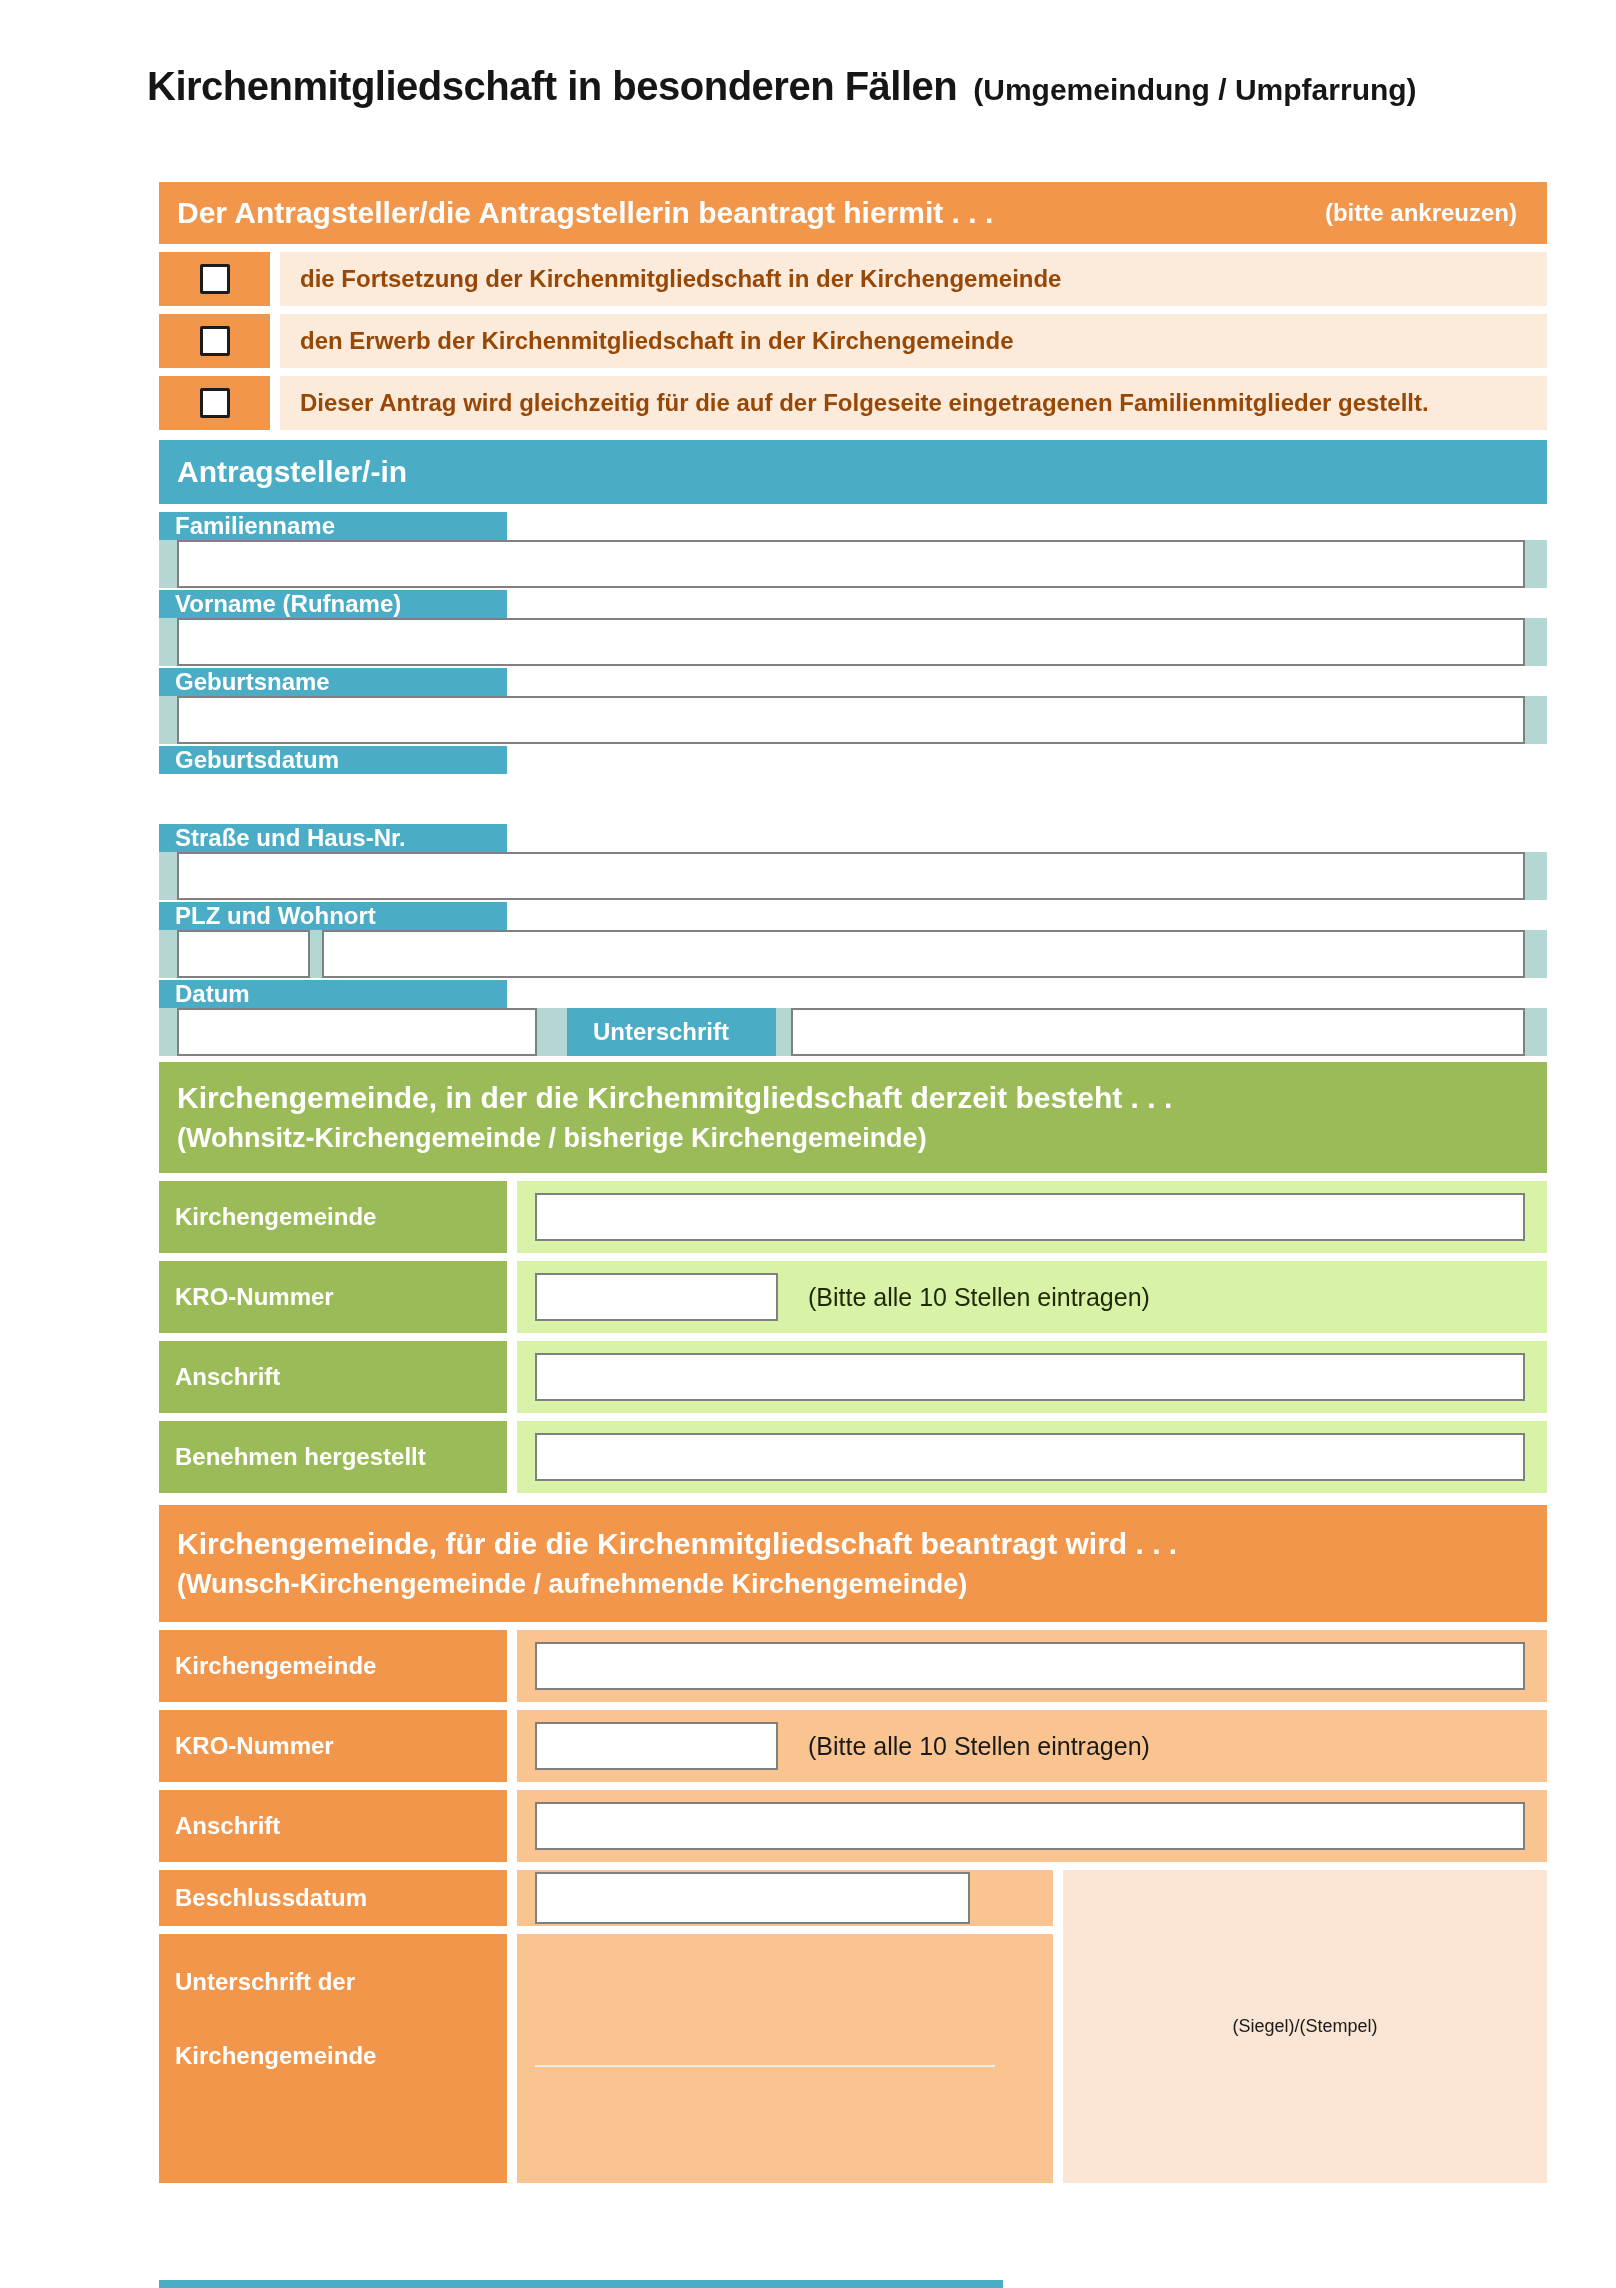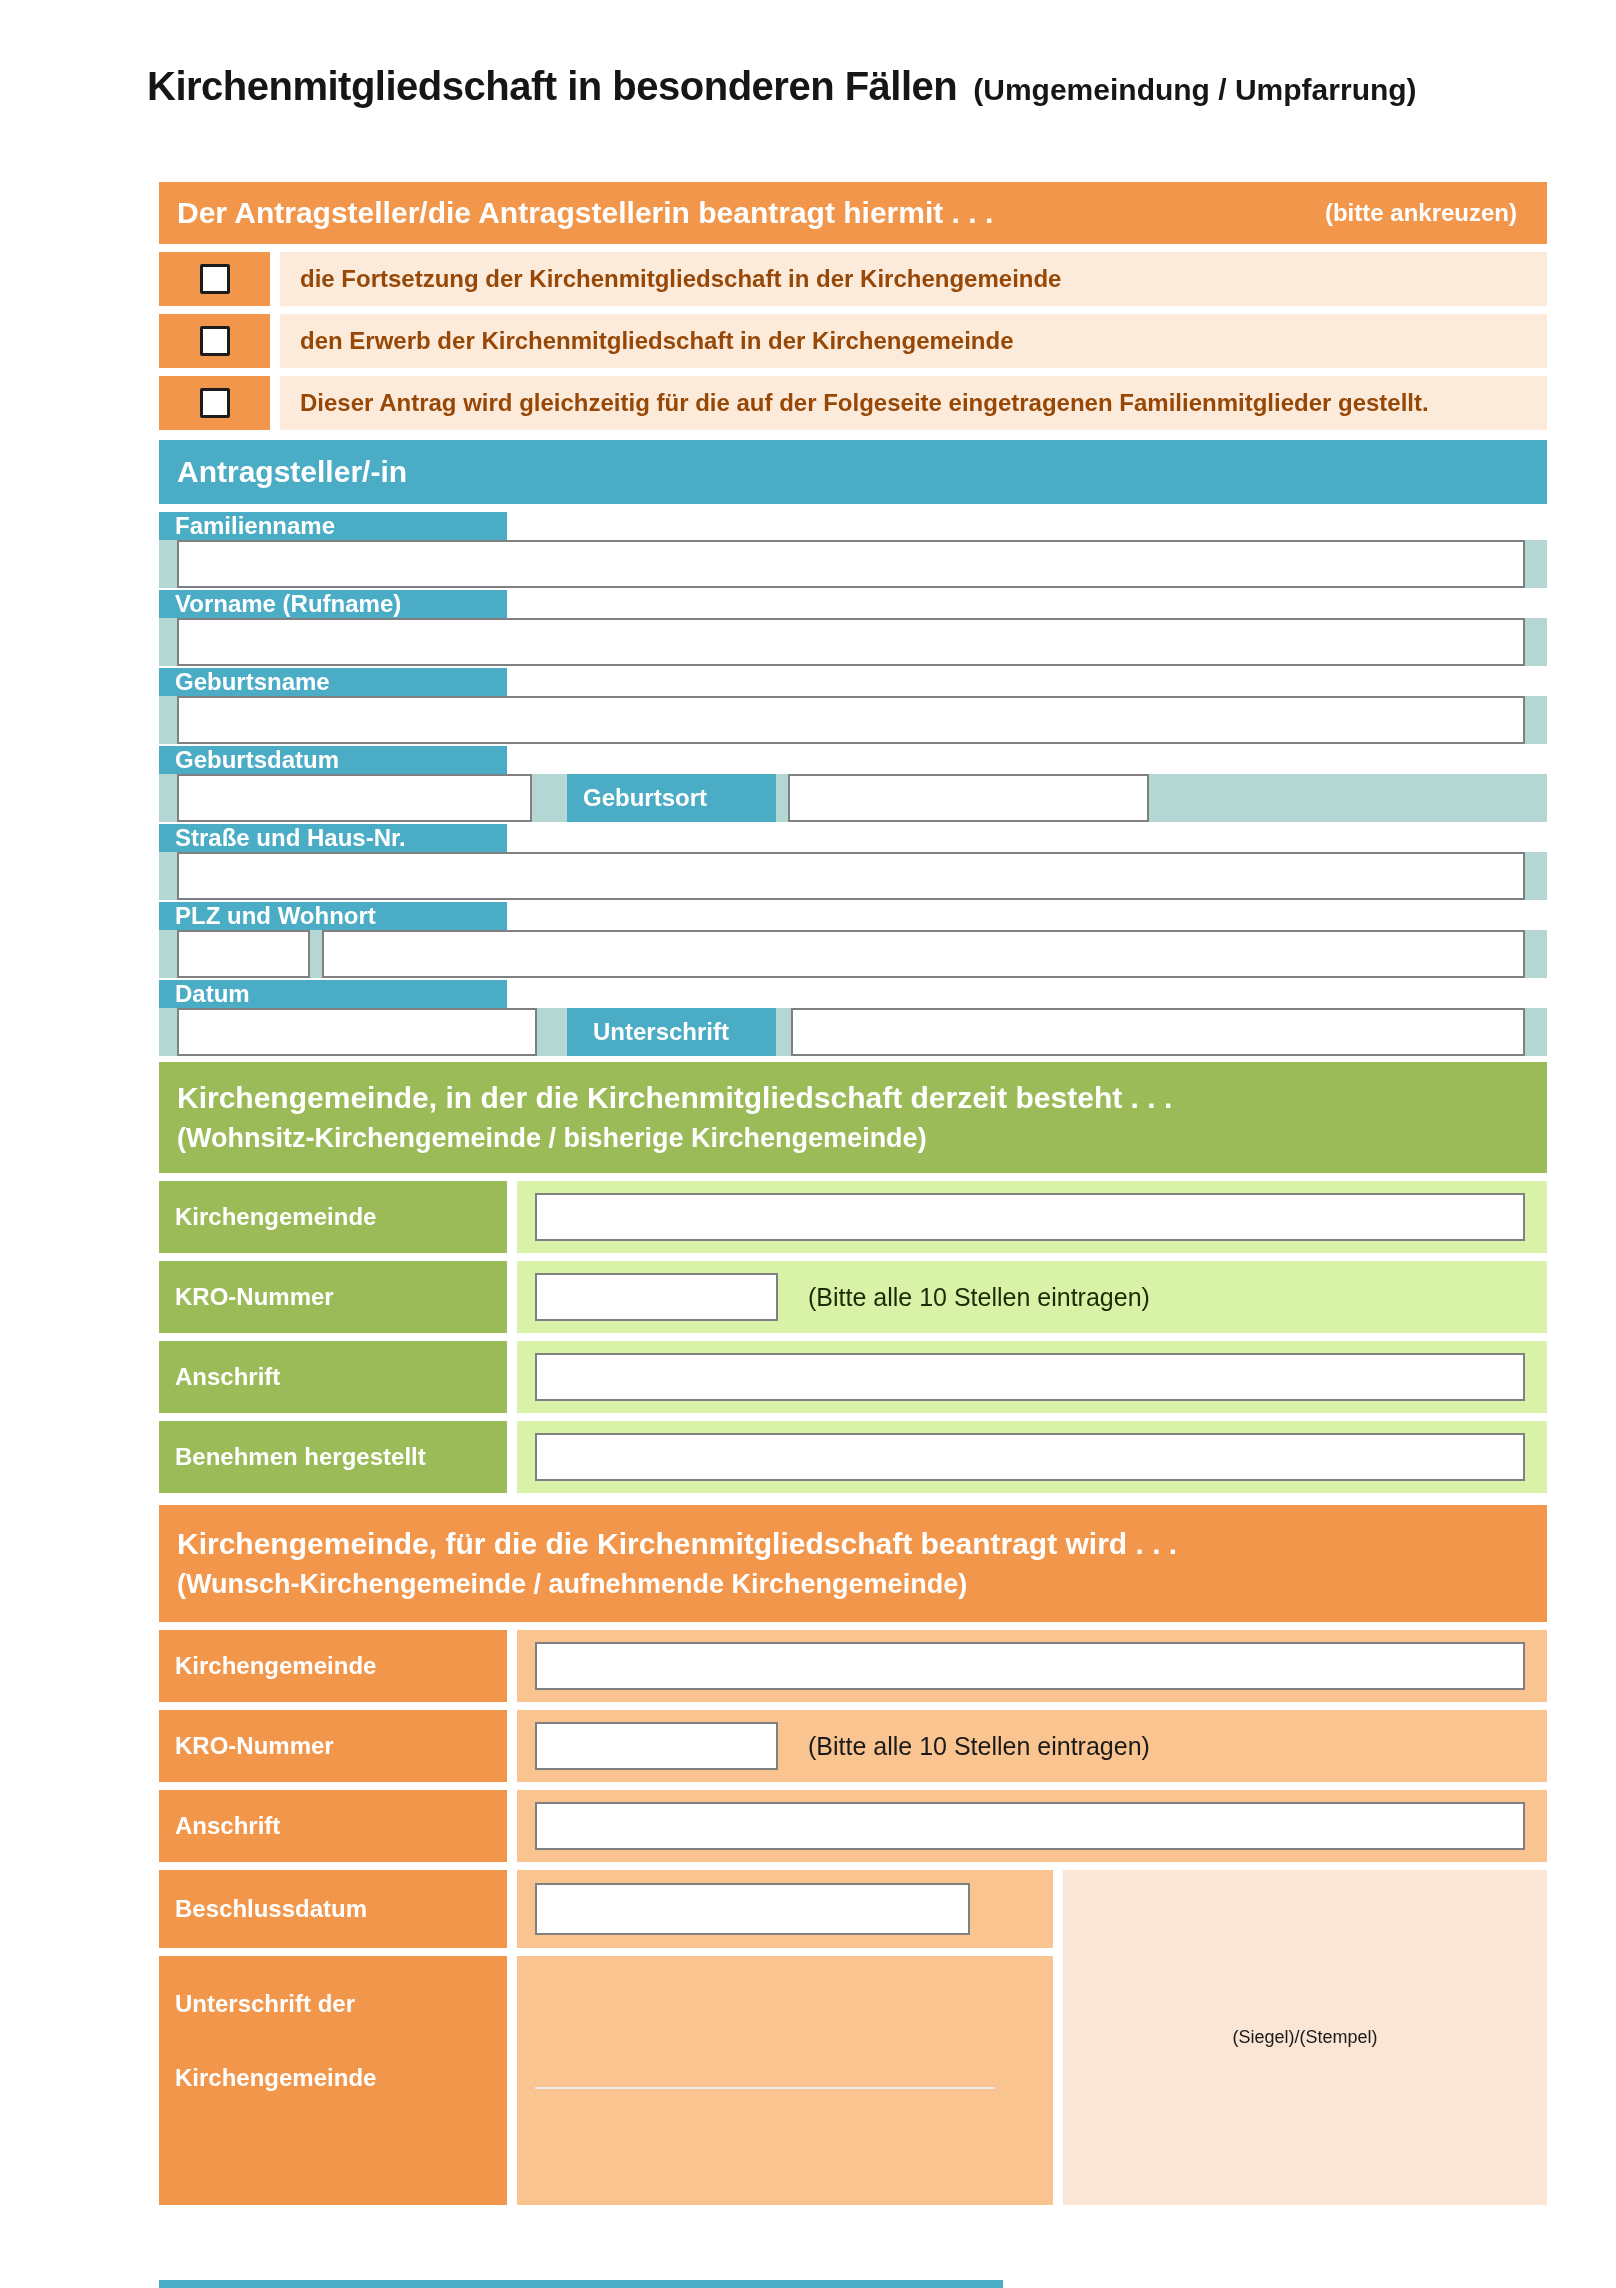--- a/index.html
+++ b/index.html
@@ -32,21 +32,21 @@
     display:flex; align-items:center; justify-content:center; flex:0 0 auto;}
   .cb{width:30px; height:30px; background:#fff; border:3px solid #1c1c1c; border-radius:2px; cursor:pointer;}
   .cbtext{flex:1; background:var(--orange-pale,#FCEADB); color:var(--orange-text,#974806);
     font-size:24px; font-weight:700; display:flex; align-items:center; padding-left:20px;}
 
   
   .row{display:flex; margin-top:8px;}
   .row .label{width:348px; margin-right:10px; flex:0 0 auto; color:#fff; font-weight:700; font-size:24px;
     display:flex; align-items:center; padding-left:16px;}
   .row .field{flex:1; display:flex; align-items:center;}
-  .h70{height:70px;flex-direction:column;} .h72{height:72px;} .h78{height:78px;}
+  .h70{height:70px;flex-direction:column;} .h72{height:72px;} .h78{height:56px;}
   .f-teal{background:var(--teal-light,#B4D7D4);}
   .f-green{background:var(--green-light,#D8F2A7);}
   .f-orange{background:var(--orange-light,#FAC491);}
 
   input.box{height:48px; background:#fff; border:2px solid var(--input-border,#808080);
     font-size:24px; padding:0 10px; outline:none;}
   .grow{flex:1; margin-left:18px; margin-right:22px;}
   .midcell{width:209px; height:100%; color:#fff; font-weight:700; font-size:24px;
     display:flex; align-items:center; padding-left:16px; flex:0 0 auto;}
   .hint{font-size:25px; color:#1d2a05; margin-left:30px; white-space:nowrap;}
@@ -122,25 +122,20 @@
 
   <div class="row h70">
     <div class="label bg-teal">Geburtsname</div>
     <div class="field f-teal">
       <input type="text" class="box grow" style="">
     </div>
   </div>
 
   <div class="row h70">
     <div class="label bg-teal">Geburtsdatum</div>
-    <div class="field f-teal">
-      <input type="text" class="box" style="width: 355px; margin-left: 18px;">
-      <div class="midcell bg-teal" style="margin-left:35px;">Geburtsort</div>
-      <input type="text" class="box" style="width: 361px; margin-left: 12px;">
-    </div>
   </div>
 
   <div class="row h70">
     <div class="label bg-teal">Straße und Haus-Nr.</div>
     <div class="field f-teal">
       <input type="text" class="box grow" style="">
     </div>
   </div>
 
   <div class="row h70">

